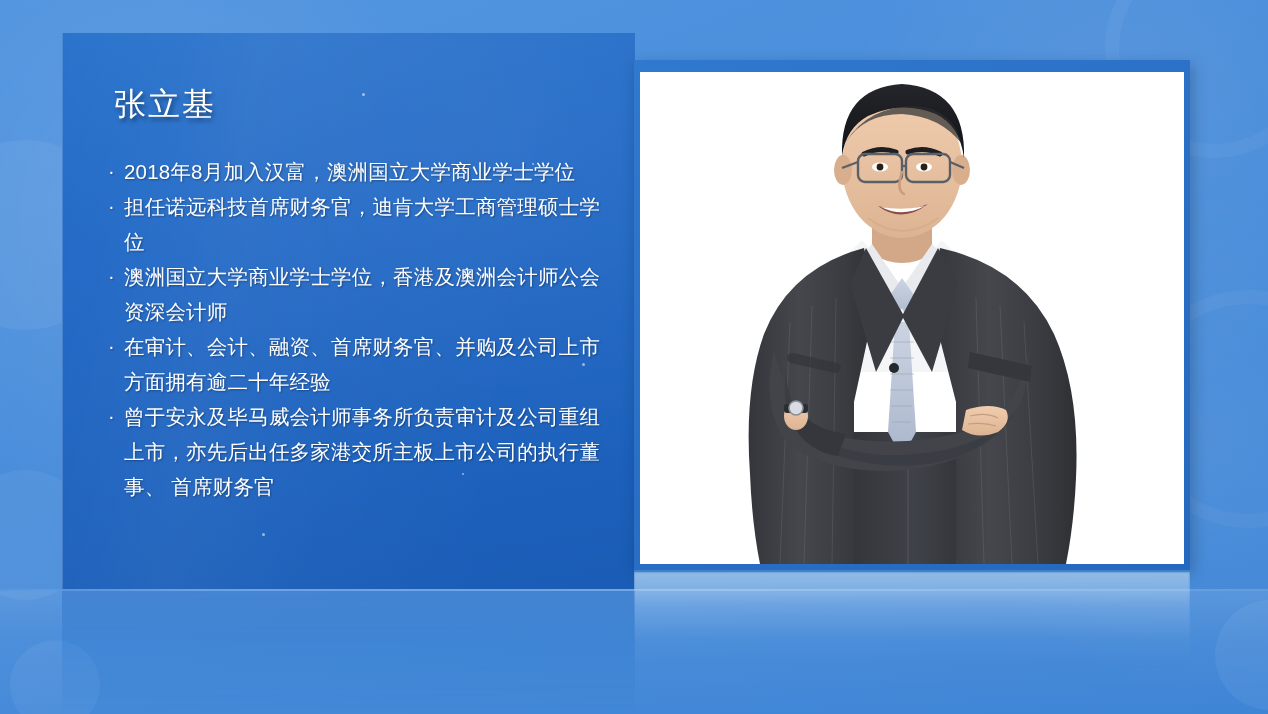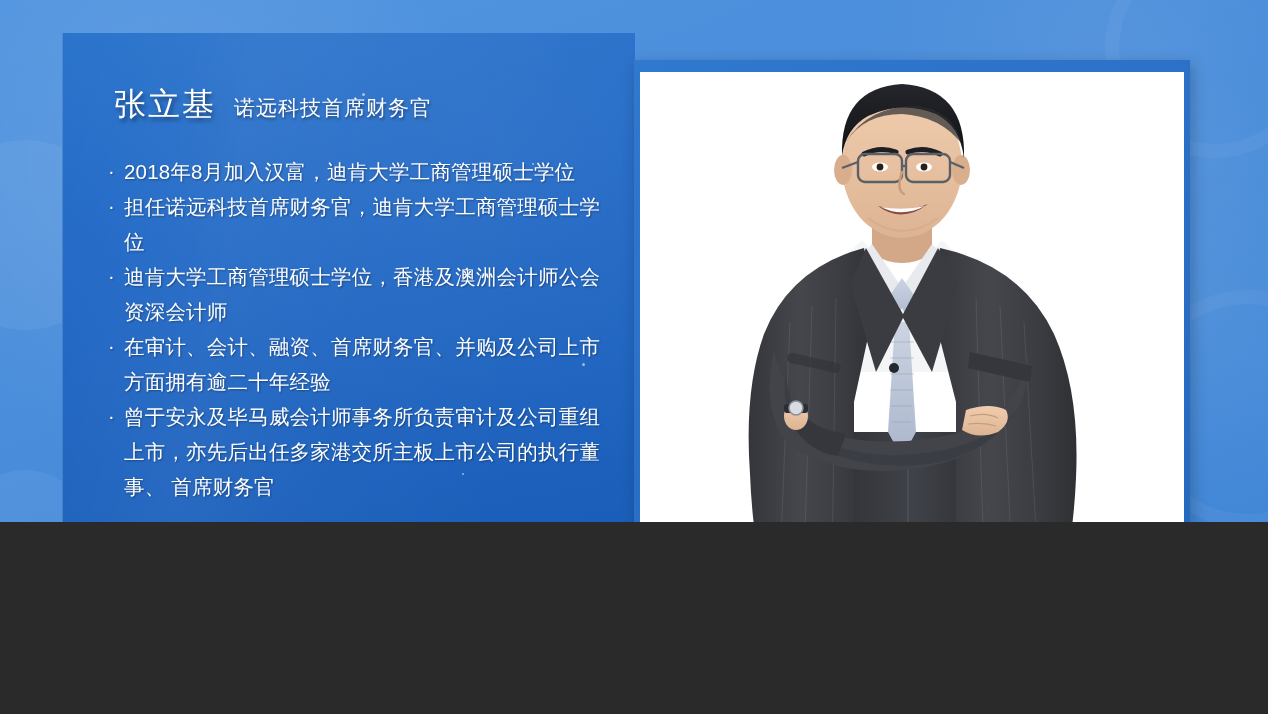--- a/index.html
+++ b/index.html
@@ -4,21 +4,21 @@
 <title>Executive Profile Slide</title>
 <style>
   html, body {
     margin: 0;
     padding: 0;
     background: #2a2a2a;
   }
   #stage {
     position: relative;
     width: 1268px;
-    height: 522px;
+    height: 714px;
     overflow: hidden;
     font-family: "Liberation Sans", "DejaVu Sans", sans-serif;
     background: #4b90dd;
   }
 
   
   .bg-base {
     position: absolute;
     inset: 0;
     background:
@@ -233,35 +233,34 @@
     <div class="speck" style="left:470px; top:130px; width:2px; height:2px;"></div>
     <div class="speck" style="left:120px; top:250px; width:2px; height:2px;"></div>
     <div class="speck" style="left:520px; top:330px; width:3px; height:3px;"></div>
     <div class="speck" style="left:400px; top:440px; width:2px; height:2px;"></div>
     <div class="speck" style="left:200px; top:500px; width:3px; height:3px;"></div>
   </div>
   <div class="panel-reflect"></div>
 
   <div class="headline">
     <span class="person-name">张立基</span>
-    <span class="person-title">诺远科技首席财务官</span>
   </div>
 
   <div class="bio-list">
     <div class="bio-item">
       <span class="bio-bullet">·</span>
-      <span class="bio-text">2018年8月加入汉富，迪肯大学工商管理硕士学位</span>
+      <span class="bio-text">2018年8月加入汉富，澳洲国立大学商业学士学位</span>
     </div>
     <div class="bio-item">
       <span class="bio-bullet">·</span>
       <span class="bio-text">担任诺远科技首席财务官，迪肯大学工商管理硕士学位</span>
     </div>
     <div class="bio-item">
       <span class="bio-bullet">·</span>
-      <span class="bio-text">迪肯大学工商管理硕士学位，香港及澳洲会计师公会资深会计师</span>
+      <span class="bio-text">澳洲国立大学商业学士学位，香港及澳洲会计师公会资深会计师</span>
     </div>
     <div class="bio-item">
       <span class="bio-bullet">·</span>
       <span class="bio-text">在审计、会计、融资、首席财务官、并购及公司上市方面拥有逾二十年经验</span>
     </div>
     <div class="bio-item">
       <span class="bio-bullet">·</span>
       <span class="bio-text">曾于安永及毕马威会计师事务所负责审计及公司重组上市，亦先后出任多家港交所主板上市公司的执行董事、 首席财务官</span>
     </div>
   </div>

